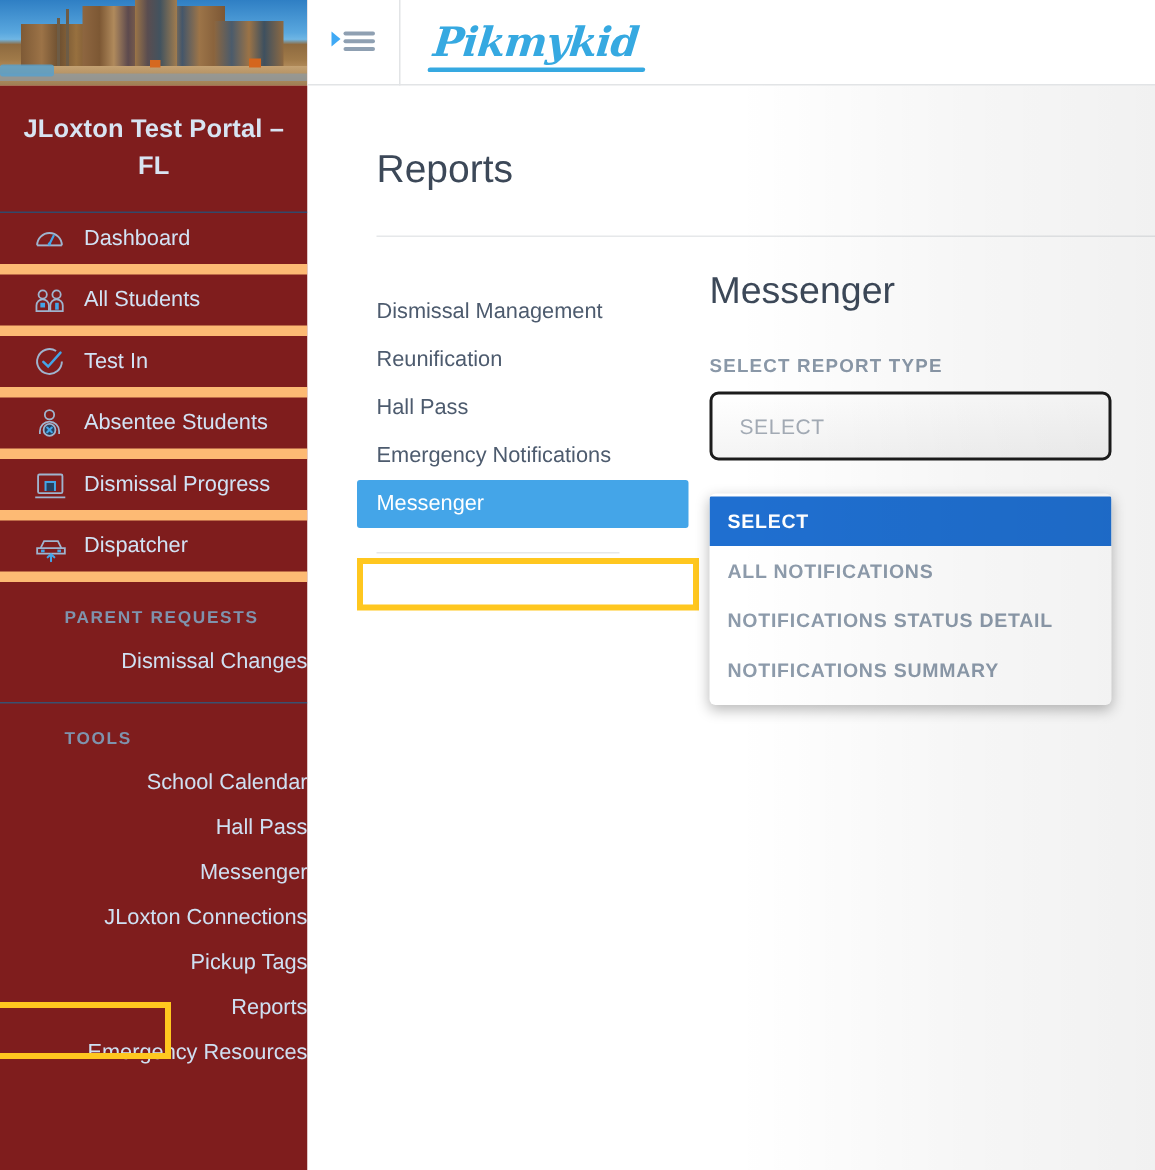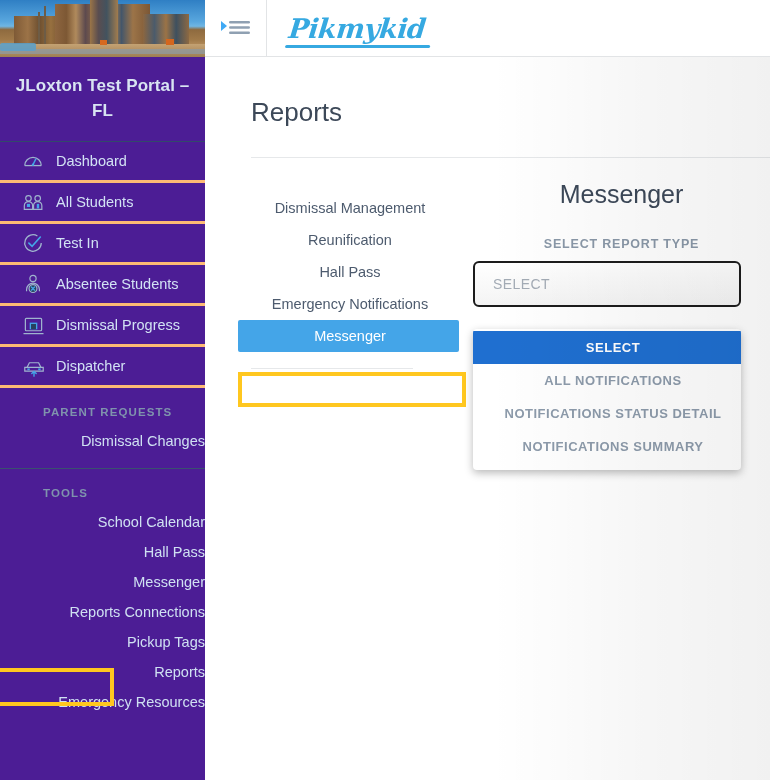--- a/index.html
+++ b/index.html
@@ -8,21 +8,21 @@
     font-family: "Liberation Sans", sans-serif;
     overflow: hidden;
     background: #ffffff;
   }
   #app { position: relative; width: 770px; height: 780px; }
 
   
   #sidebar {
     position: absolute; left: 0; top: 0;
     width: 205px; height: 780px;
-    background: #4c1d95;
+    background: #7f1d1d;
     overflow: hidden;
   }
   #school-photo {
     position: relative;
     width: 205px; height: 57px;
     overflow: hidden;
     background: linear-gradient(#2f7fc4 0%, #59a7de 38%, #6fb6e4 46%, #8e6a3f 52%, #a07a49 70%, #c8a06f 90%, #d6b487 100%);
   }
   .bldg {
     position: absolute; background: #8a6138;
@@ -52,21 +52,21 @@
     font-weight: 600;
     text-align: center;
     padding: 16px 14px 18px 14px;
     letter-spacing: .1px;
   }
   .nav-group { border-top: 1px solid #33496a; }
   .nav-item {
     display: flex; align-items: center;
     height: 41px;
     padding-left: 22px;
-    border-bottom: 3px solid #fdba74;
+    border-bottom: 7px solid #fdba74;
     color: #cfe0f2;
     font-size: 14.5px;
     cursor: pointer;
   }
   .nav-item .ico { width: 34px; flex: 0 0 34px; display:flex; align-items:center; }
   .nav-item .lbl { color:#d2e2f4; }
 
   .section-label {
     color: #7f93ad;
     font-size: 11.5px;
@@ -117,21 +117,21 @@
     background:#36a9e1; border-radius:2px;
   }
 
   #content { position:relative; padding: 0; height: 723px; }
   #page-title {
     font-size: 26px; color: #3c4858; font-weight: 400;
     padding: 40px 0 0 46px;
   }
   #title-rule { margin: 29px 0 0 46px; height:1px; background:#e6e8ea; }
 
-  #columns { display:flex; padding-top: 34px; text-align: center; }
+  #columns { display:flex; padding-top: 34px; }
   #report-cats { width: 254px; padding-left: 46px; position:relative; }
   .cat-item {
     font-size: 14.5px; color: #4d5b6e;
     padding: 8px 10px 8px 13px;
     margin-left: -13px;
     border-radius: 2px;
     cursor: pointer;
   }
   .cat-item.selected { background: #44a5e8; color:#ffffff; }
   #cat-gold { left: 33px; top: 180px; width: 228px; height: 35px; }
@@ -277,21 +277,21 @@
 
     <div class="section-label">PARENT REQUESTS</div>
     <div class="plain-item">Dismissal Changes</div>
 
     <div class="divider"></div>
 
     <div class="section-label">TOOLS</div>
     <div class="plain-item">School Calendar</div>
     <div class="plain-item">Hall Pass</div>
     <div class="plain-item">Messenger</div>
-    <div class="plain-item">Reports Connections</div>
+    <div class="plain-item">JLoxton Connections</div>
     <div class="plain-item">Pickup Tags</div>
     <div class="plain-item">Reports</div>
     <div class="plain-item">Emergency Resources</div>
 
     <div class="gold-box" id="reports-gold"></div>
   </div>
 
   <div id="main">
 
     <div id="topbar">

